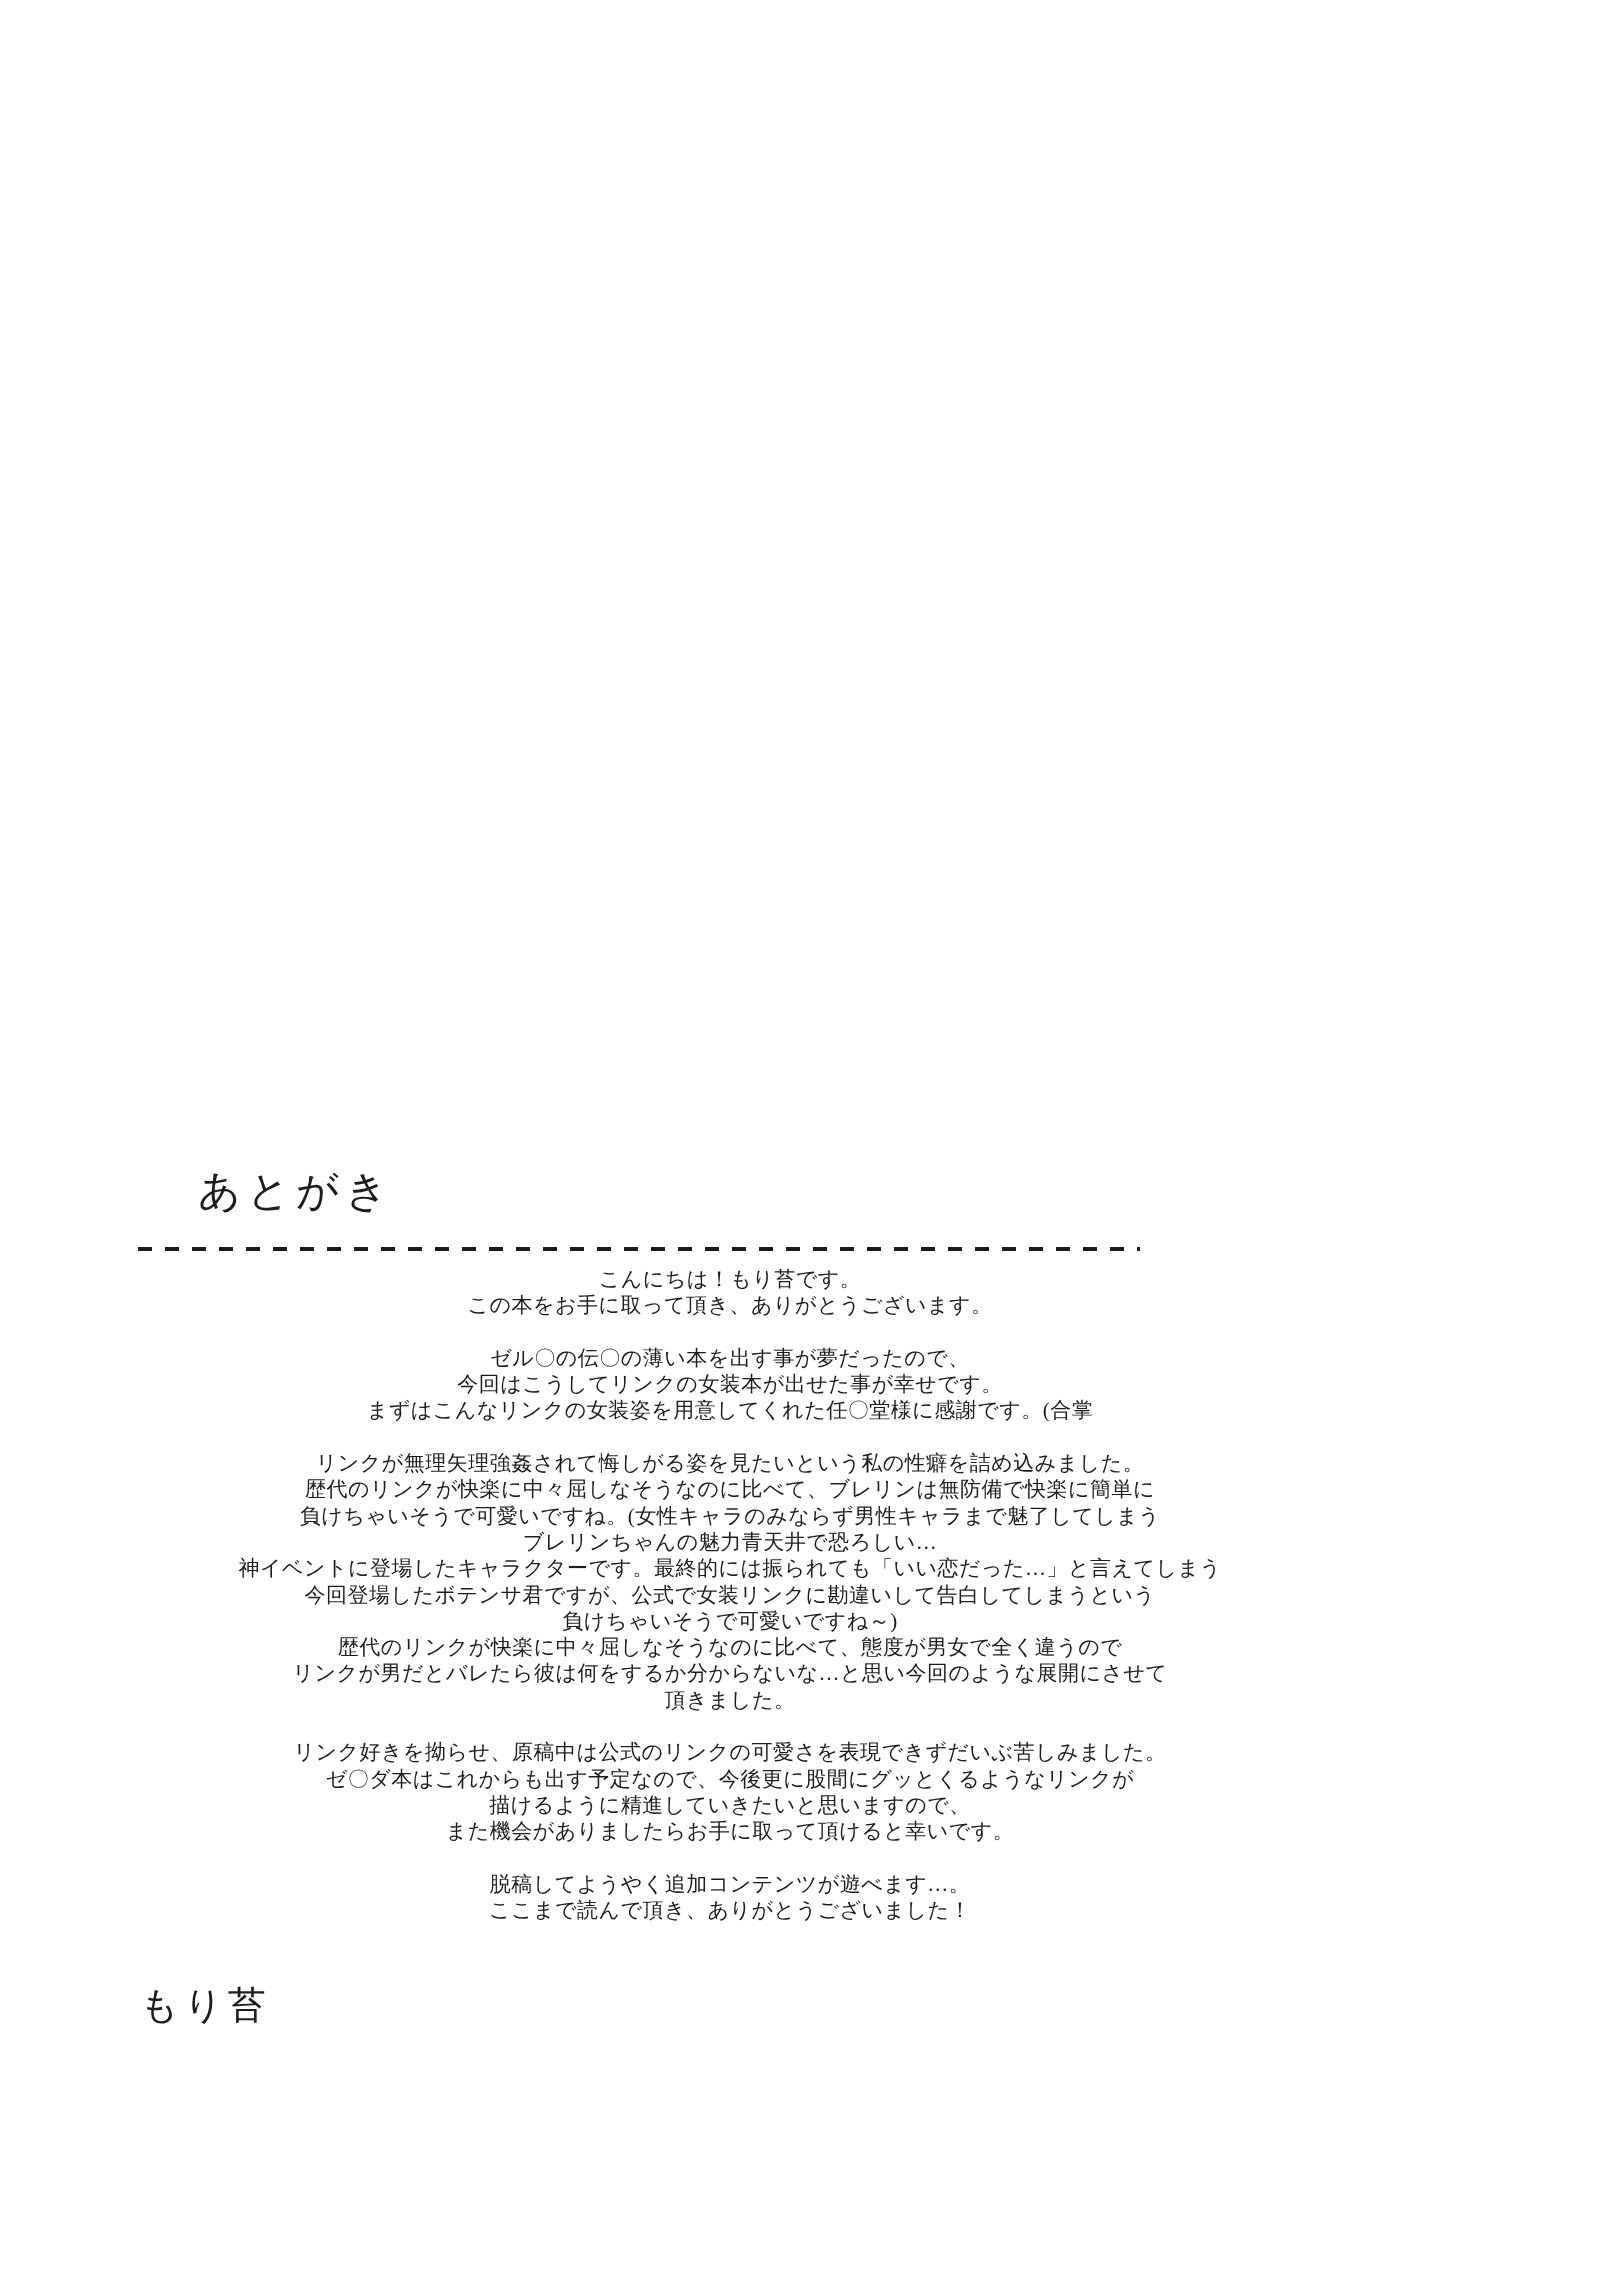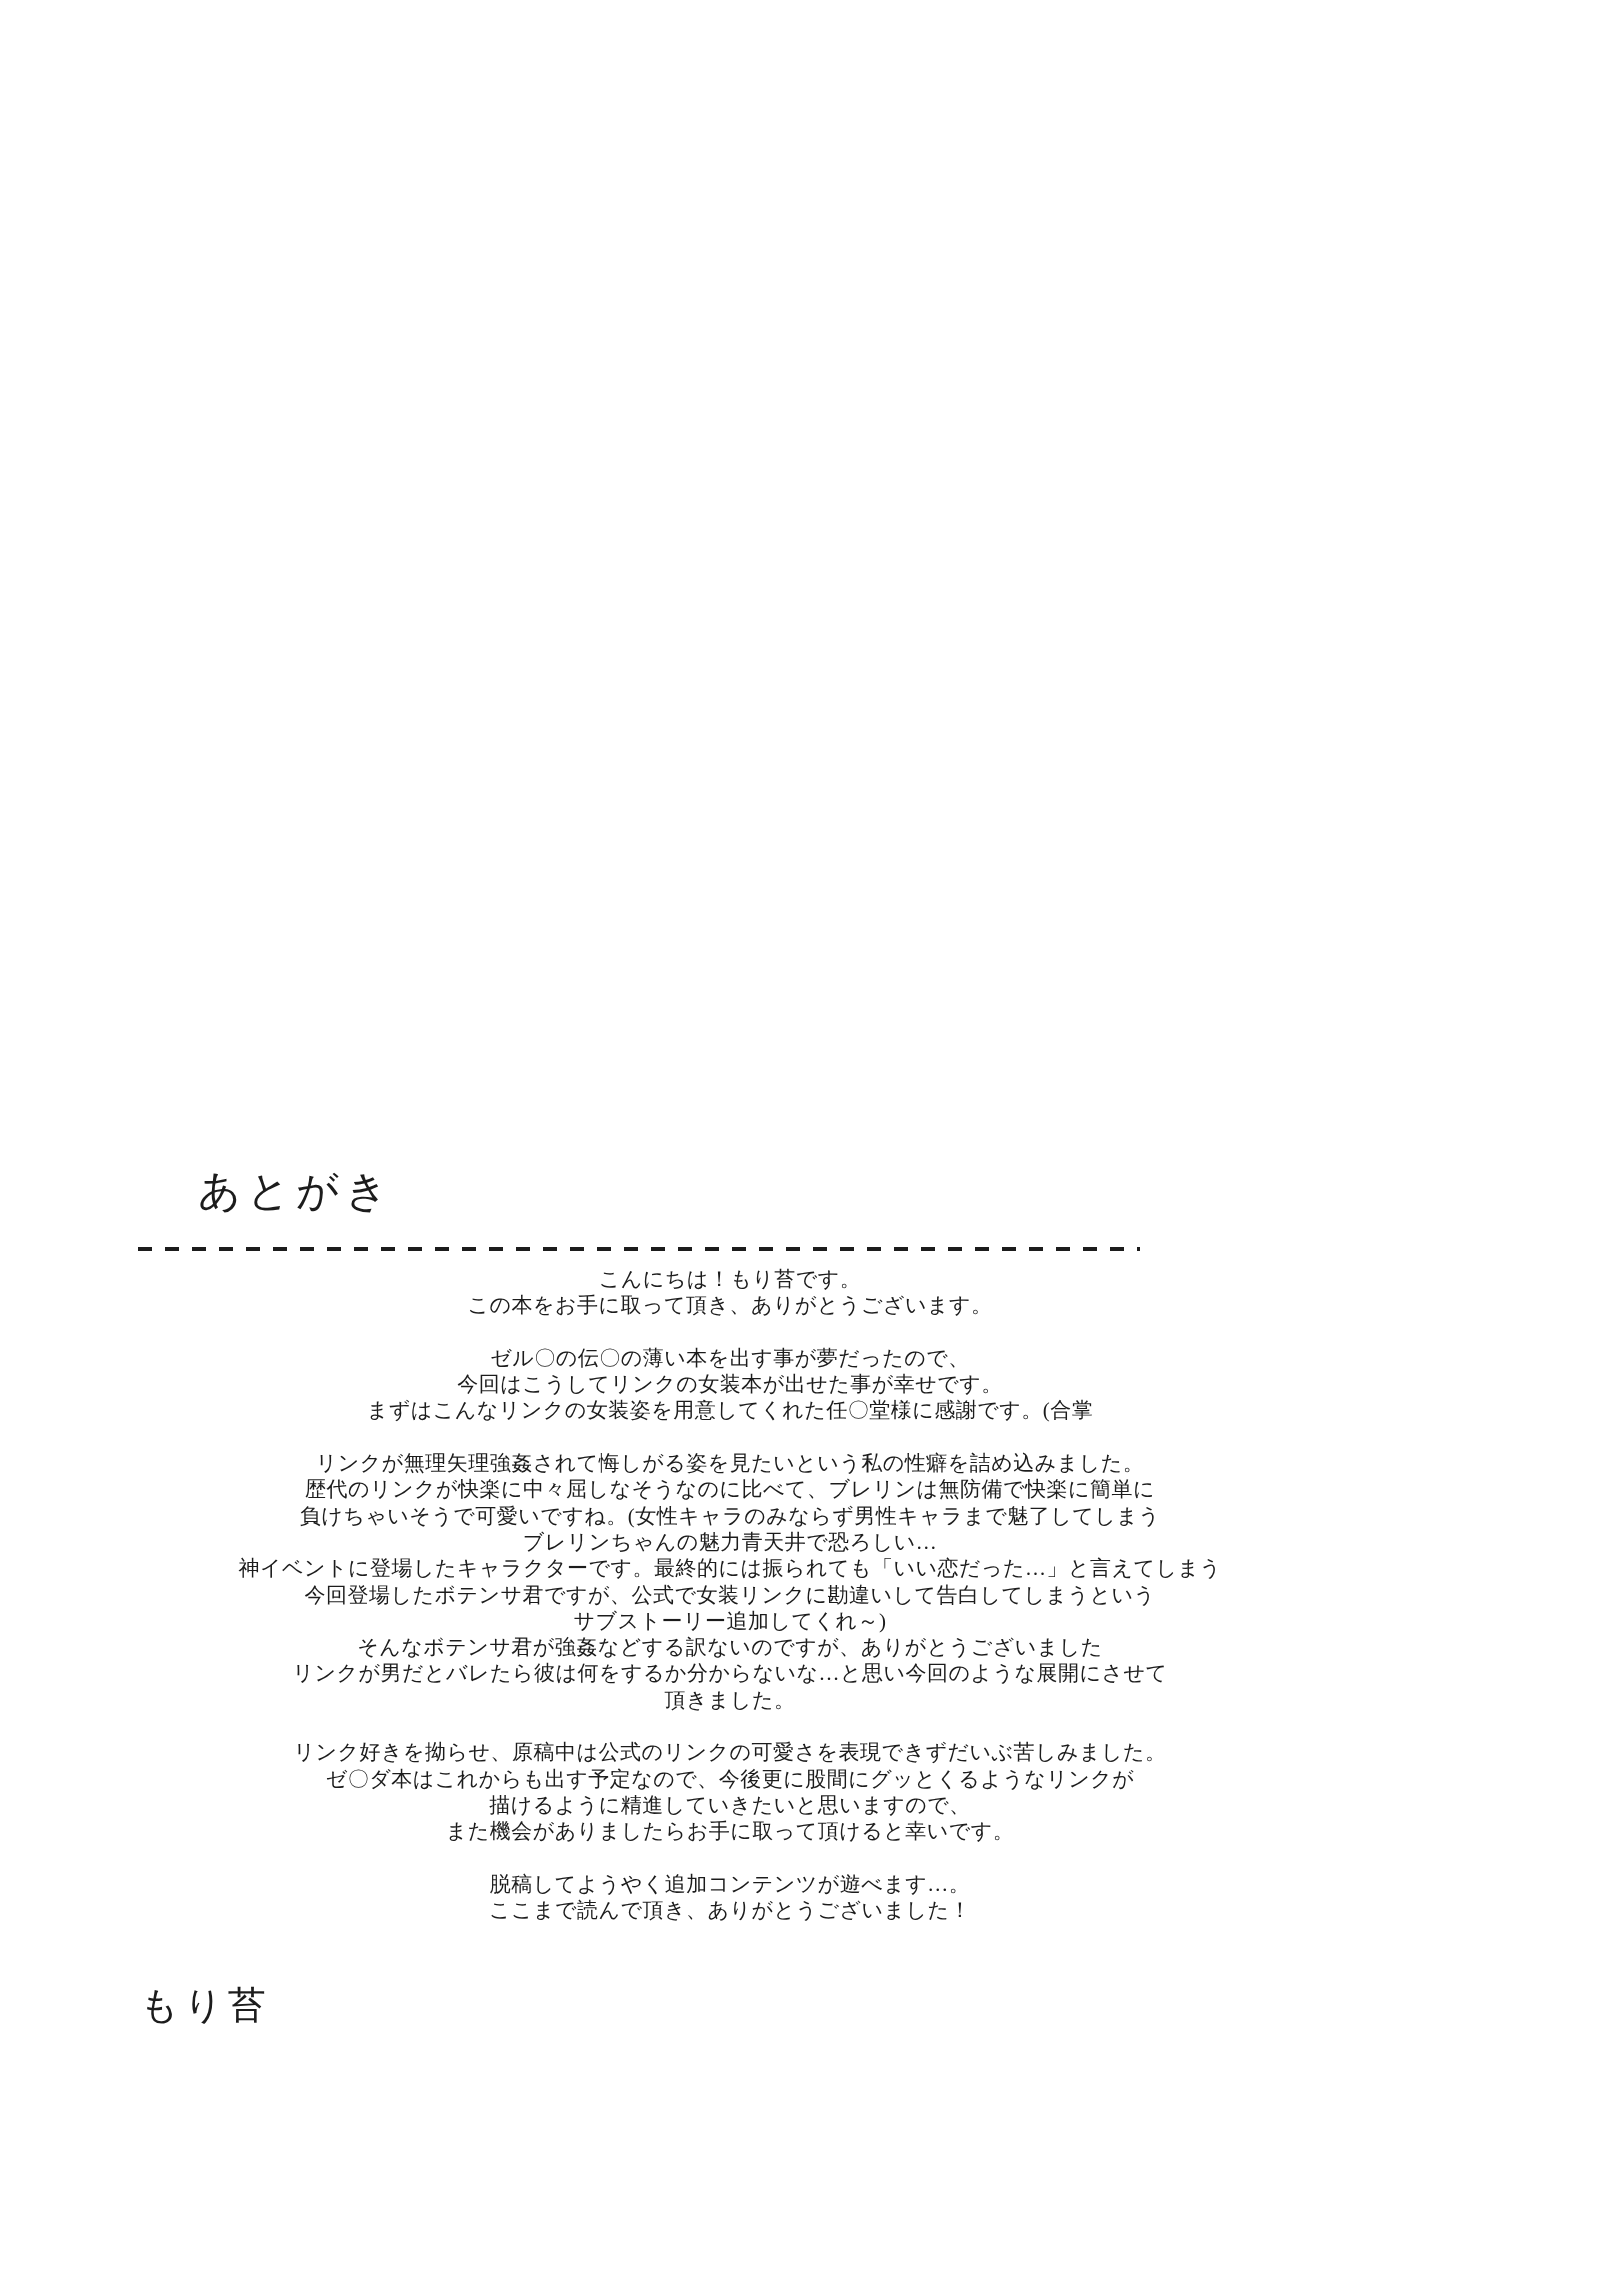--- a/index.html
+++ b/index.html
@@ -90,22 +90,22 @@
       <div class="line">まずはこんなリンクの女装姿を用意してくれた任〇堂様に感謝です。(合掌</div>
     </div>
 
     <div class="para">
       <div class="line">リンクが無理矢理強姦されて悔しがる姿を見たいという私の性癖を詰め込みました。</div>
       <div class="line">歴代のリンクが快楽に中々屈しなそうなのに比べて、ブレリンは無防備で快楽に簡単に</div>
       <div class="line">負けちゃいそうで可愛いですね。(女性キャラのみならず男性キャラまで魅了してしまう</div>
       <div class="line">ブレリンちゃんの魅力青天井で恐ろしい…</div>
       <div class="line">神イベントに登場したキャラクターです。最終的には振られても「いい恋だった…」と言えてしまう</div>
       <div class="line">今回登場したボテンサ君ですが、公式で女装リンクに勘違いして告白してしまうという</div>
-      <div class="line">サブストーリー追加してくれ～)</div>
-      <div class="line">そんなボテンサ君が強姦などする訳ないのですが、ありがとうございました</div>
+      <div class="line">負けちゃいそうで可愛いですね～)</div>
+      <div class="line">歴代のリンクが快楽に中々屈しなそうなのに比べて、態度が男女で全く違うので</div>
       <div class="line">リンクが男だとバレたら彼は何をするか分からないな…と思い今回のような展開にさせて</div>
       <div class="line">頂きました。</div>
     </div>
 
     <div class="para">
       <div class="line">リンク好きを拗らせ、原稿中は公式のリンクの可愛さを表現できずだいぶ苦しみました。</div>
       <div class="line">ゼ〇ダ本はこれからも出す予定なので、今後更に股間にグッとくるようなリンクが</div>
       <div class="line">描けるように精進していきたいと思いますので、</div>
       <div class="line">また機会がありましたらお手に取って頂けると幸いです。</div>
     </div>

